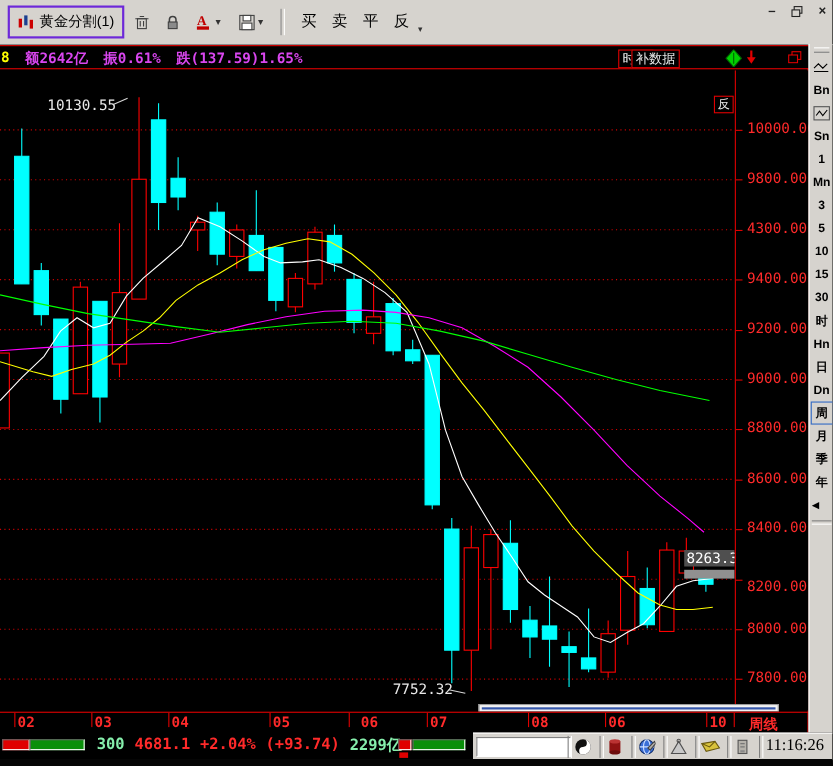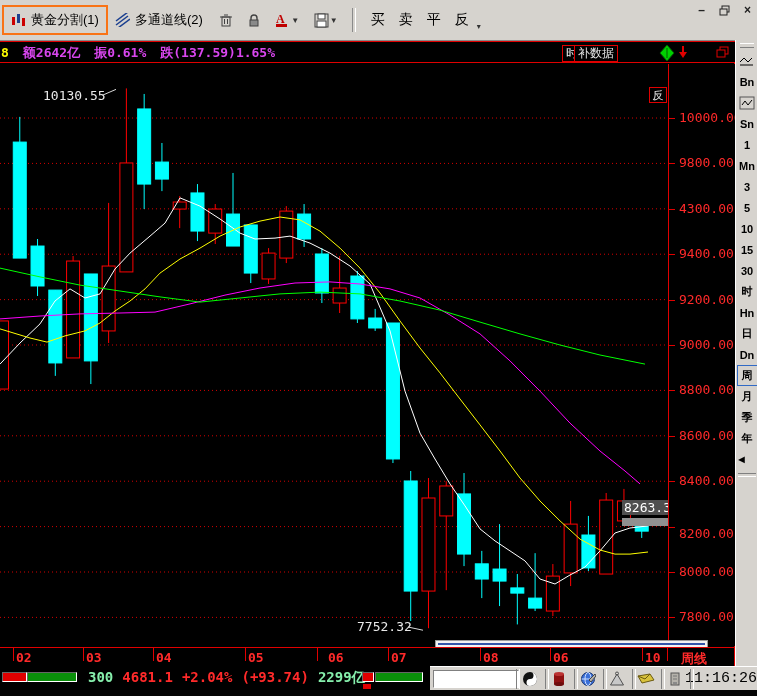--- a/index.html
+++ b/index.html
@@ -3,21 +3,21 @@
 <meta charset="utf-8">
 <style>
   html,body{margin:0;padding:0;background:#222}
   #app{position:relative;width:757px;height:696px;background:#000;overflow:hidden;
        font-family:"Liberation Sans",sans-serif;font-size:13px}
   .mono{font-family:"DejaVu Sans Mono",monospace}
   
   #toolbar{position:absolute;left:0;top:0;width:757px;height:40px;background:#d6d3ce;
            border-bottom:1px solid #8a8a8a;display:flex;align-items:center}
   .tab{display:flex;align-items:center;gap:5px;height:26px;padding:0 7px;color:#000}
-  .tab.sel{border:2px solid #f97316;background:#d6d3ce;margin-left:2px}
+  .tab.sel{border:2px solid #6d28d9;background:#d6d3ce;margin-left:7px}
   .tbtn{display:flex;align-items:center;justify-content:center;width:24px;height:24px;margin-left:4px}
   .tsep{width:2px;height:24px;border-left:1px solid #8a8a8a;border-right:1px solid #fff;margin:0 8px}
   .tradebtn{padding:0 7px;font-size:14px;color:#000}
   .dd{font-size:8px;color:#333;margin-left:1px}
   #win-controls{position:absolute;right:6px;top:3px;display:flex;gap:14px;color:#222;
                 font-size:12px;font-weight:bold;align-items:center}
   
   #quote-bar{position:absolute;left:0;top:41px;width:735px;height:21px;background:#000;
              border-top:1px solid #e00000;display:flex;align-items:center;gap:14px;
              font-size:13px;font-weight:bold}
@@ -59,44 +59,36 @@
             border-top:1px solid #fff}
   .meter{position:absolute;top:6px;height:10px;box-sizing:border-box;
          border:1px solid #666;border-bottom-color:#fff;border-right-color:#fff}
   #index-strip{position:absolute;left:88px;top:3px;display:flex;gap:9px;font-size:14px;
                font-weight:bold;font-family:"DejaVu Sans Mono",monospace}
   .wt{color:#86efac}.rt{color:#ff2a2a}
   #bb-whitebox{position:absolute;left:3px;top:3px;width:84px;height:16px;background:#fff;
                border:1px solid #808080;border-bottom-color:#fff;border-right-color:#fff}
   .bb-icon{position:absolute;top:2px;width:20px;height:20px;display:flex;align-items:center;justify-content:center}
   .bb-groove{position:absolute;top:2px;width:2px;height:20px;border-left:1px solid #808080;border-right:1px solid #fff}
-  #clock{position:absolute;right:0;top:3px;color:#000;font-size:15px;font-family:Liberation Mono, monospace}
+  #clock{position:absolute;right:8px;top:3px;color:#000;font-size:15px;font-family:Liberation Serif, serif}
   #bottom-strip{position:absolute;left:0;top:690px;width:757px;height:6px;background:#050505}
 </style>
 </head>
 <body>
 
 <div id="app">
 
   <div id="toolbar">
     <div class="tab sel">
       <svg width="15" height="14">
         <rect x="1" y="4" width="3" height="8" fill="#c00"></rect>
           <rect x="6" y="1" width="3" height="9" fill="#1b3f8f"></rect>
         <rect x="11" y="5" width="3" height="8" fill="#c00"></rect>
         </svg>
       <span>黄金分割(1)</span>
-    </div>
-    <div class="tab">
-      <svg width="15" height="14">
-        <line x1="1" y1="12" x2="13" y2="3" stroke="#1b3f8f" stroke-width="1.5"></line>
-        <line x1="1" y1="8" x2="13" y2="-1" stroke="#1b3f8f" stroke-width="1.5"></line>
-        <line x1="3" y1="15" x2="15" y2="6" stroke="#1b3f8f" stroke-width="1.5"></line>
-        </svg>
-      <span>多通道线(2)</span>
     </div>
     <div class="tbtn">
       <svg width="14" height="15">
         <rect x="3" y="4" width="8" height="9" fill="none" stroke="#404040"></rect>
         <line x1="1" y1="4" x2="13" y2="4" stroke="#404040"></line>
           <line x1="5" y1="2" x2="9" y2="2" stroke="#404040"></line>
         <line x1="5.5" y1="6" x2="5.5" y2="11" stroke="#404040"></line>
           <line x1="8.5" y1="6" x2="8.5" y2="11" stroke="#404040"></line>
         </svg>
     </div>

